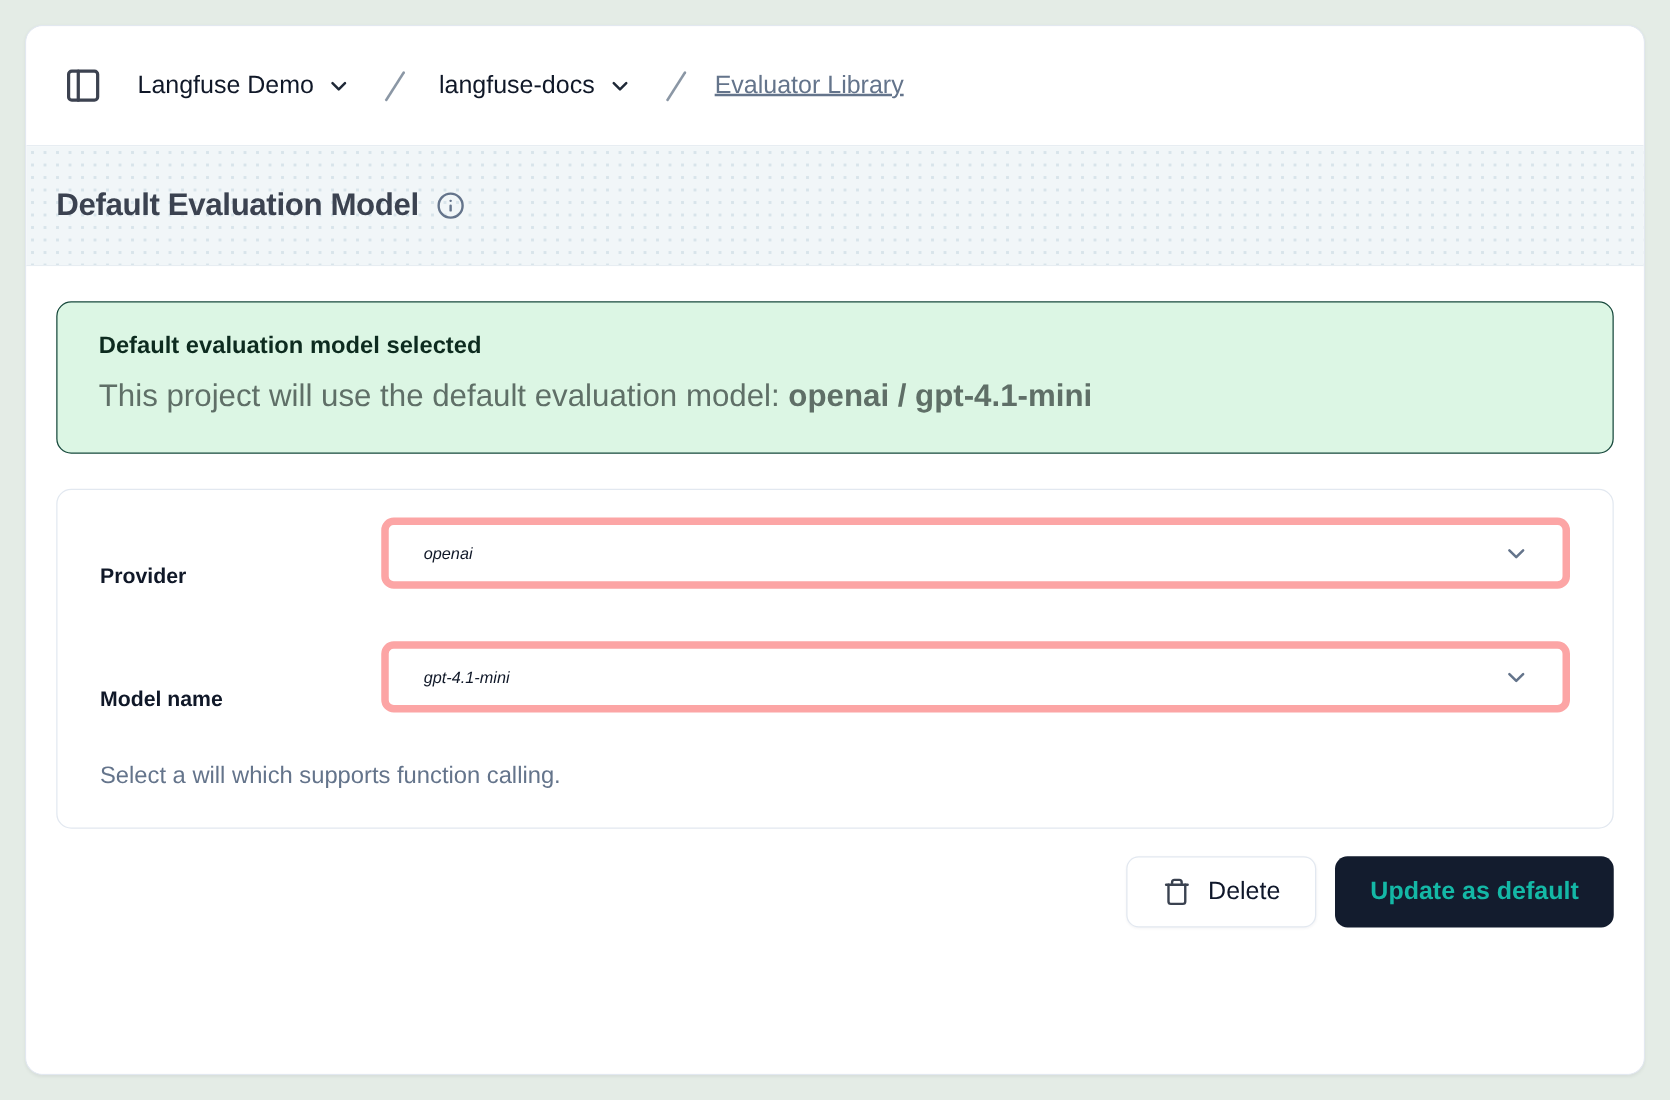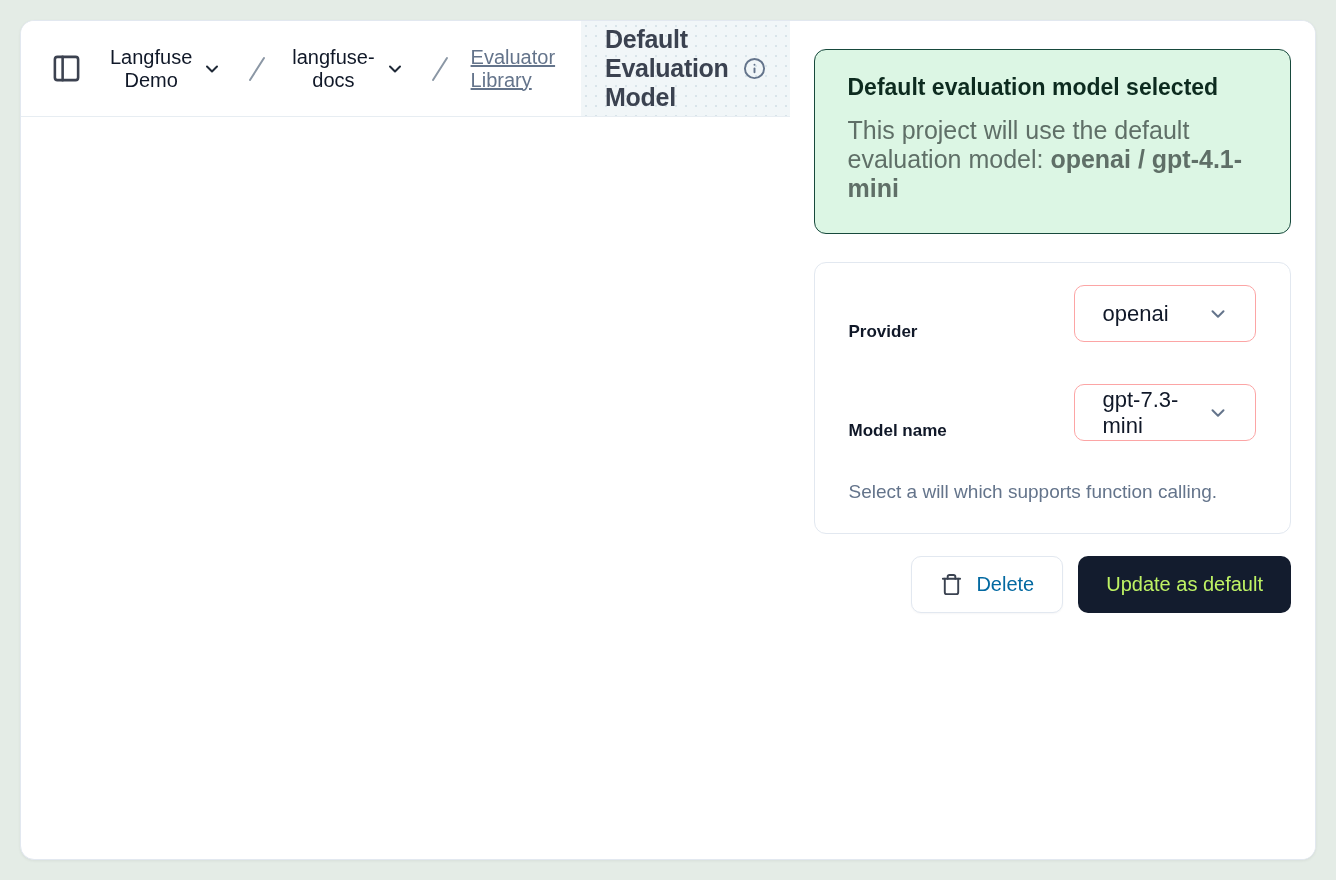--- a/index.html
+++ b/index.html
@@ -28,20 +28,21 @@
     overflow: hidden;
   }
   .window {
     position: absolute;
     inset: 20px;
     background: var(--window-bg);
     border: 1px solid var(--border);
     border-radius: 14px;
     box-shadow: 0 1px 3px rgba(15,23,42,0.06);
     display: flex;
+    flex-direction: column;
     overflow: hidden;
   }
   
   .topbar {
     height: 96px;
     flex: 0 0 96px;
     display: flex;
     align-items: center;
     padding: 0 26px;
     gap: 20px;
@@ -108,21 +109,21 @@
     padding: 28px 24px 24px;
     background: #fff;
   }
   .alert {
     border: 1.5px solid var(--alert-border);
     background: var(--alert-bg);
     border-radius: 12px;
     padding: 24px 33px 30px;
   }
   .alert-title {
-    font-size: 23px;
+    font-size: 19px;
     font-weight: 700;
     color: var(--alert-title);
     margin-bottom: 15px;
   }
   .alert-desc {
     font-size: 25px;
     color: var(--alert-text);
   }
   .alert-desc strong { font-weight: 700; }
   .card {
@@ -174,32 +175,33 @@
   .form-label {
     width: 225px;
     flex: 0 0 225px;
     font-size: 17px;
     font-weight: 700;
     color: var(--text-dark);
   }
   .select {
     flex: 1;
     height: 57px;
-    border: 1px solid #fca5a5;
+    border: 6px solid #fca5a5;
     border-radius: 10px;
     background: #fff;
     cursor: pointer;
     display: flex;
     align-items: center;
     justify-content: space-between;
     padding: 0 26px 0 28px;
-    font-size: 22px;
+    font-size: 13px;
     color: var(--text-dark);
     font-family: inherit;
     text-align: left;
+    font-style: italic;
   }
   .helper {
     font-size: 19px;
     color: var(--text-muted);
     margin-top: -2px;
   }
   .actions {
     display: flex;
     justify-content: flex-end;
     align-items: center;
@@ -212,31 +214,31 @@
     cursor: pointer;
     font-family: inherit;
     font-size: 20px;
     display: flex;
     align-items: center;
     justify-content: center;
   }
   .btn-outline {
     background: #fff;
     border: 1px solid var(--border);
-    color: #0369a1;
+    color: #0f172a;
     font-weight: 500;
     gap: 13px;
     padding: 0 28px;
     box-shadow: 0 1px 2px rgba(15,23,42,0.04);
   }
   .btn-primary {
     background: var(--accent-dark);
     border: none;
-    color: #bef264;
-    font-weight: 400;
+    color: #14b8a6;
+    font-weight: 700;
     padding: 0 28px;
   }
 </style>
 </head>
 <body>
 
 <div class="window">
 
   <div class="topbar">
     <button class="icon-btn">
@@ -313,21 +315,21 @@
             <svg width="22" height="22" viewBox="0 0 24 24" fill="none" stroke="#64748b" stroke-width="2.2" stroke-linecap="round" stroke-linejoin="round">
               <path d="m6 9 6 6 6-6"></path>
             </svg>
           </span>
         </button>
       </div>
 
       <div class="form-row">
         <label class="form-label">Model name</label>
         <button class="select">
-          <span>gpt-7.3-mini</span>
+          <span>gpt-4.1-mini</span>
           <span>
             <svg width="22" height="22" viewBox="0 0 24 24" fill="none" stroke="#64748b" stroke-width="2.2" stroke-linecap="round" stroke-linejoin="round">
               <path d="m6 9 6 6 6-6"></path>
             </svg>
           </span>
         </button>
       </div>
 
       <p class="helper">Select a will which supports function calling.</p>
     </div>

